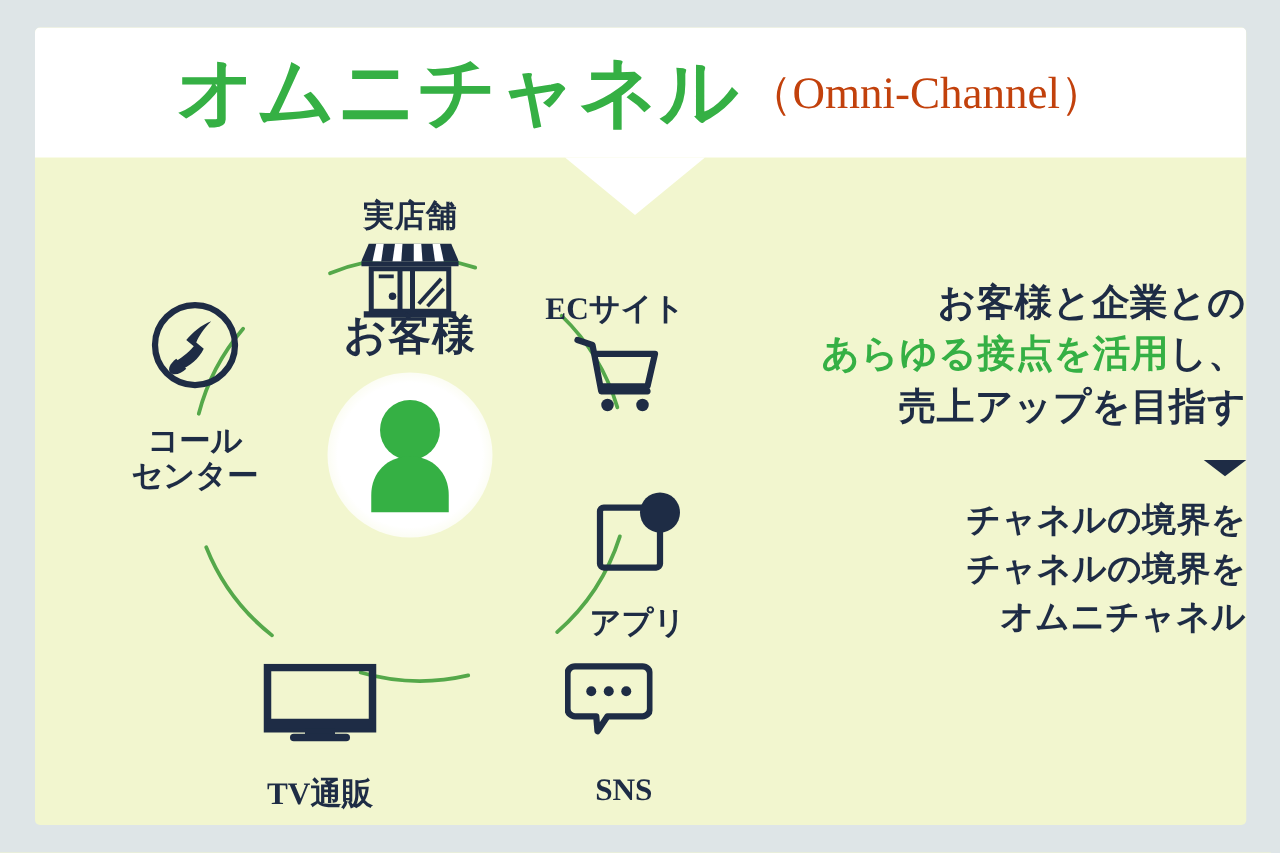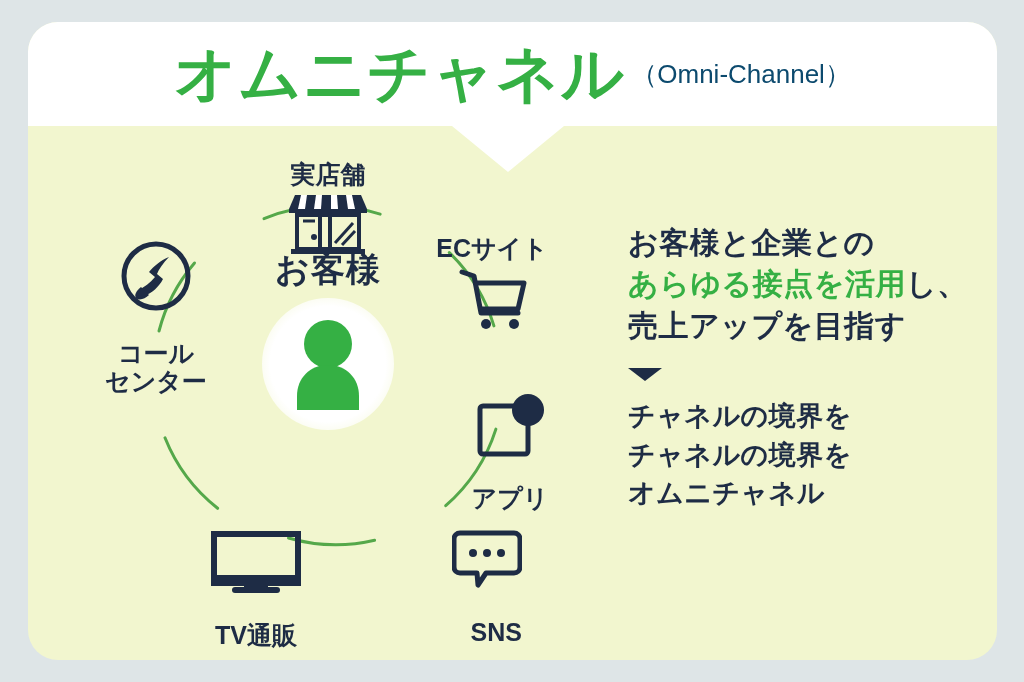--- a/index.html
+++ b/index.html
@@ -19,23 +19,24 @@
     height: 682px;
   }
 
   
   .card {
     position: absolute;
     left: 28px;
     top: 22px;
     width: 969px;
     height: 638px;
-    border-radius: 30px;
+    border-radius: 4px;
     background: #f2f6cf;
     overflow: hidden;
+    font-family: Liberation Serif, serif;
   }
   .card-header {
     position: absolute;
     left: 0;
     top: 0;
     width: 100%;
     height: 104px;
     background: #ffffff;
   }
   .header-notch {
@@ -60,23 +61,23 @@
     white-space: nowrap;
   }
   .title-main {
     font-size: 62px;
     font-weight: 700;
     color: #35b044;
     letter-spacing: 1px;
     line-height: 1;
   }
   .title-sub {
-    font-size: 26px;
+    font-size: 36px;
     font-weight: 400;
-    color: #0c4a6e;
+    color: #c2410c;
     margin-left: 6px;
     line-height: 1;
   }
 
   
   .diagram {
     position: absolute;
     left: 0;
     top: 104px;
     width: 600px;
@@ -140,21 +141,21 @@
 
   
   .right-block {
     position: absolute;
     left: 600px;
     top: 104px;
     width: 369px;
     height: 534px;
     display: flex;
     flex-direction: column;
-    align-items: flex-start;
+    align-items: flex-end;
     justify-content: flex-start;
     padding-top: 96px;
     box-sizing: border-box;
   }
   .stmt-line {
     font-size: 30px;
     font-weight: 700;
     color: #1e2c45;
     line-height: 1.38;
     white-space: nowrap;

